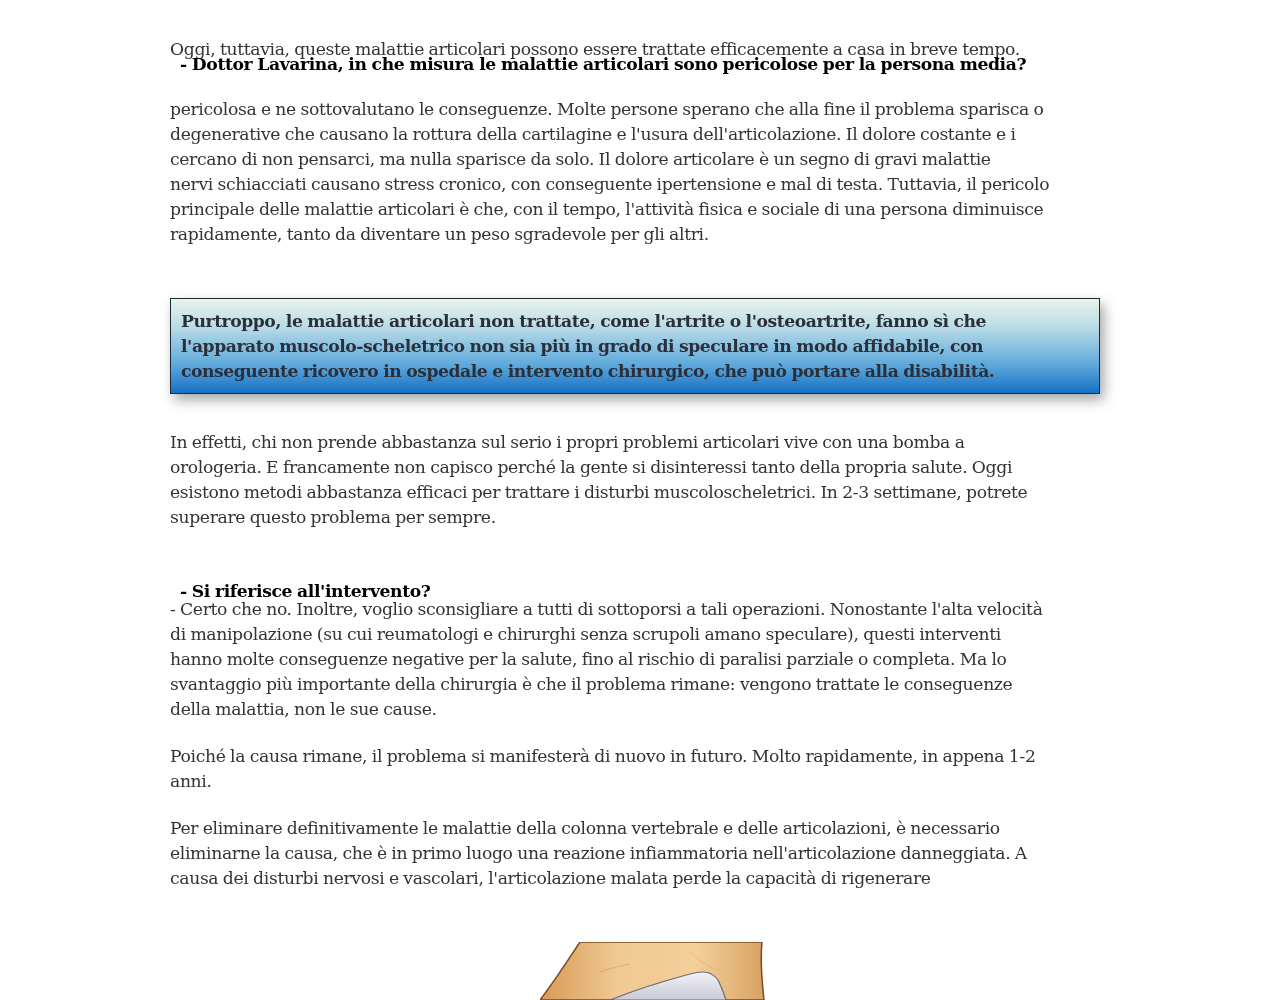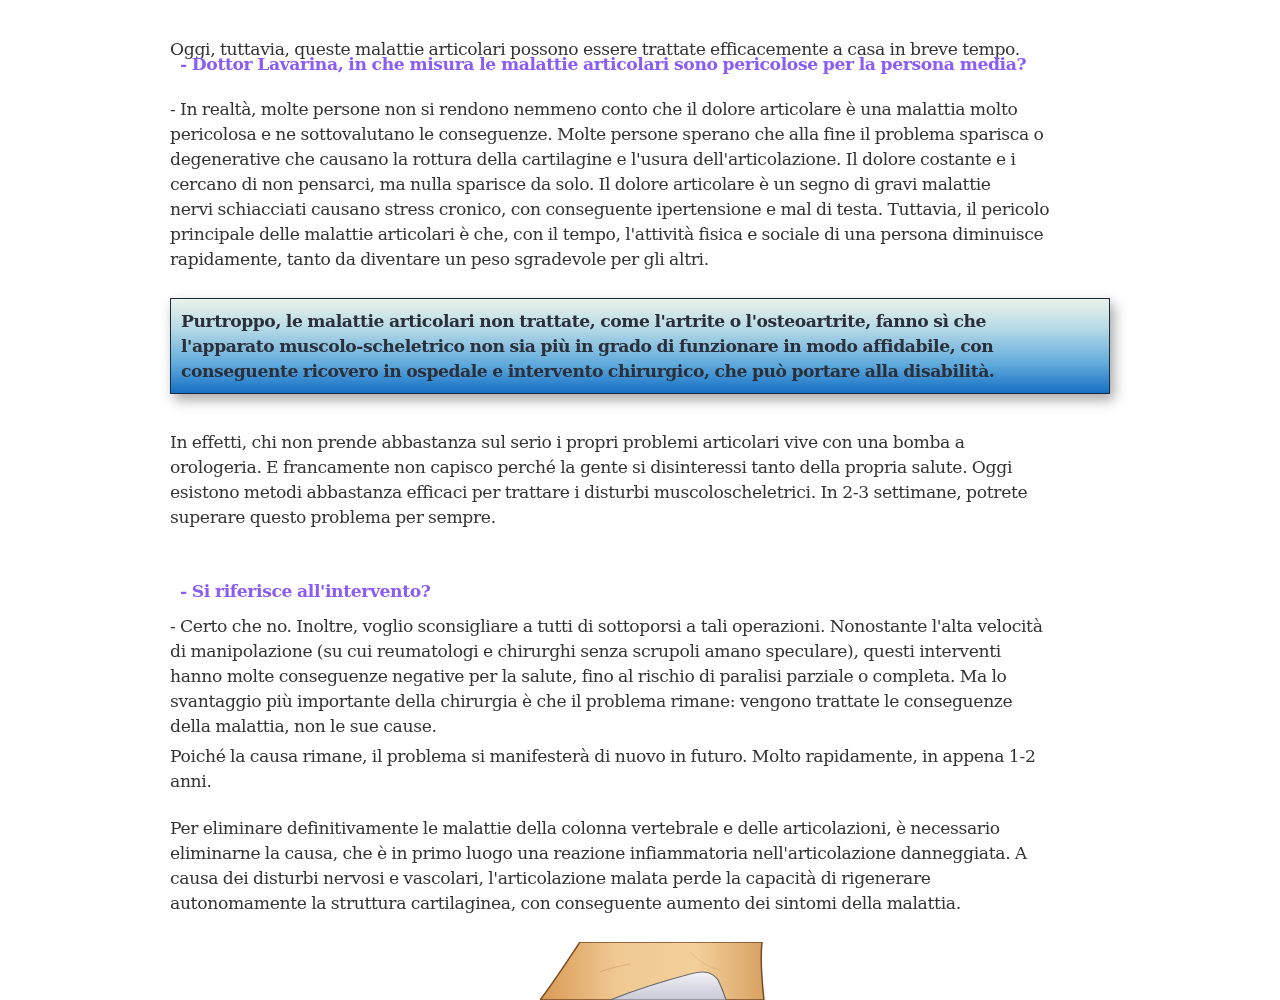--- a/index.html
+++ b/index.html
@@ -26,31 +26,31 @@
       margin: 0;
       letter-spacing: -0.35px;
       word-spacing: -0.5px;
     }
     .q {
       font-size: 17.2px;
       line-height: 25px;
       margin: 0;
       font-weight: bold;
       padding-left: 10px;
-      color: #8b5cf6;
+      color: #000000;
       letter-spacing: -0.4px;
       word-spacing: -0.5px;
     }
     .highlight-box {
       position: absolute;
       left: 170px;
       top: 298px;
       width: 918px;
       height: 74px;
-      padding: 10px 10px 10px 10px;
+      padding: 10px 0 10px 10px;
       border: 1px solid #1b2b3c;
       background: linear-gradient(to bottom, #eaf3e9 0%, #b9dbe6 30%, #5ea9dc 70%, #1670c4 100%);
       box-shadow: 4px 6px 12px rgba(0,0,0,0.35);
     }
     .highlight-box .hb-text {
       font-size: 17.2px;
       line-height: 25px;
       font-weight: bold;
       color: #2b2f3a;
       margin: 0;
@@ -69,63 +69,61 @@
 </head>
 <body>
 
 <div class="article">
 
   <p class="p" style="position:absolute; top:21px; white-space:nowrap;margin-top:16px;">Oggi, tuttavia, queste malattie articolari possono essere trattate efficacemente a casa in breve tempo.</p>
 
   <p class="q" style="position:absolute; top:52px; left:0; white-space:nowrap;">- Dottor Lavarina, in che misura le malattie articolari sono pericolose per la persona media?</p>
 
   <div style="position:absolute; top:97px; left:0; white-space:nowrap;">
-    <p class="p">- In realtà, molte persone non si rendono nemmeno conto che il dolore articolare è una malattia molto</p>
     <p class="p">pericolosa e ne sottovalutano le conseguenze. Molte persone sperano che alla fine il problema sparisca o</p>
     <p class="p">degenerative che causano la rottura della cartilagine e l'usura dell'articolazione. Il dolore costante e i</p>
     <p class="p">cercano di non pensarci, ma nulla sparisce da solo. Il dolore articolare è un segno di gravi malattie</p>
     <p class="p">nervi schiacciati causano stress cronico, con conseguente ipertensione e mal di testa. Tuttavia, il pericolo</p>
     <p class="p">principale delle malattie articolari è che, con il tempo, l'attività fisica e sociale di una persona diminuisce</p>
     <p class="p">rapidamente, tanto da diventare un peso sgradevole per gli altri.</p>
   </div>
 
   <div style="position:absolute; top:430px; left:0; white-space:nowrap;">
     <p class="p">In effetti, chi non prende abbastanza sul serio i propri problemi articolari vive con una bomba a</p>
     <p class="p">orologeria. E francamente non capisco perché la gente si disinteressi tanto della propria salute. Oggi</p>
     <p class="p">esistono metodi abbastanza efficaci per trattare i disturbi muscoloscheletrici. In 2-3 settimane, potrete</p>
     <p class="p">superare questo problema per sempre.</p>
   </div>
 
   <p class="q" style="position:absolute; top:579px; left:0; white-space:nowrap;">- Si riferisce all'intervento?</p>
 
-  <div style="position:absolute; top:614px; left:0; white-space:nowrap;">
+  <div style="position:absolute; top:597px; left:0; white-space:nowrap;">
     <p class="p">- Certo che no. Inoltre, voglio sconsigliare a tutti di sottoporsi a tali operazioni. Nonostante l'alta velocità</p>
     <p class="p">di manipolazione (su cui reumatologi e chirurghi senza scrupoli amano speculare), questi interventi</p>
     <p class="p">hanno molte conseguenze negative per la salute, fino al rischio di paralisi parziale o completa. Ma lo</p>
     <p class="p">svantaggio più importante della chirurgia è che il problema rimane: vengono trattate le conseguenze</p>
     <p class="p">della malattia, non le sue cause.</p>
   </div>
 
   <div style="position:absolute; top:744px; left:0; white-space:nowrap;">
     <p class="p">Poiché la causa rimane, il problema si manifesterà di nuovo in futuro. Molto rapidamente, in appena 1-2</p>
     <p class="p">anni.</p>
   </div>
 
   <div style="position:absolute; top:816px; left:0; white-space:nowrap;">
     <p class="p">Per eliminare definitivamente le malattie della colonna vertebrale e delle articolazioni, è necessario</p>
     <p class="p">eliminarne la causa, che è in primo luogo una reazione infiammatoria nell'articolazione danneggiata. A</p>
     <p class="p">causa dei disturbi nervosi e vascolari, l'articolazione malata perde la capacità di rigenerare</p>
-    <p class="p">autonomamente la struttura cartilaginea, con conseguente aumento dei sintomi della malattia.</p>
   </div>
 </div>
 
 <div class="highlight-box">
   <div style="white-space:nowrap;">
     <p class="hb-text">Purtroppo, le malattie articolari non trattate, come l'artrite o l'osteoartrite, fanno sì che</p>
-    <p class="hb-text">l'apparato muscolo-scheletrico non sia più in grado di funzionare in modo affidabile, con</p>
+    <p class="hb-text">l'apparato muscolo-scheletrico non sia più in grado di speculare in modo affidabile, con</p>
     <p class="hb-text">conseguente ricovero in ospedale e intervento chirurgico, che può portare alla disabilità.</p>
   </div>
 </div>
 
 <div class="illustration">
   <svg width="230" height="58" viewBox="0 0 230 58" xmlns="http://www.w3.org/2000/svg">
     <defs>
       <linearGradient id="boneGrad" x1="0" y1="0" x2="1" y2="0">
         <stop offset="0" stop-color="#d99a55"></stop>
         <stop offset="0.35" stop-color="#f0c994"></stop>

